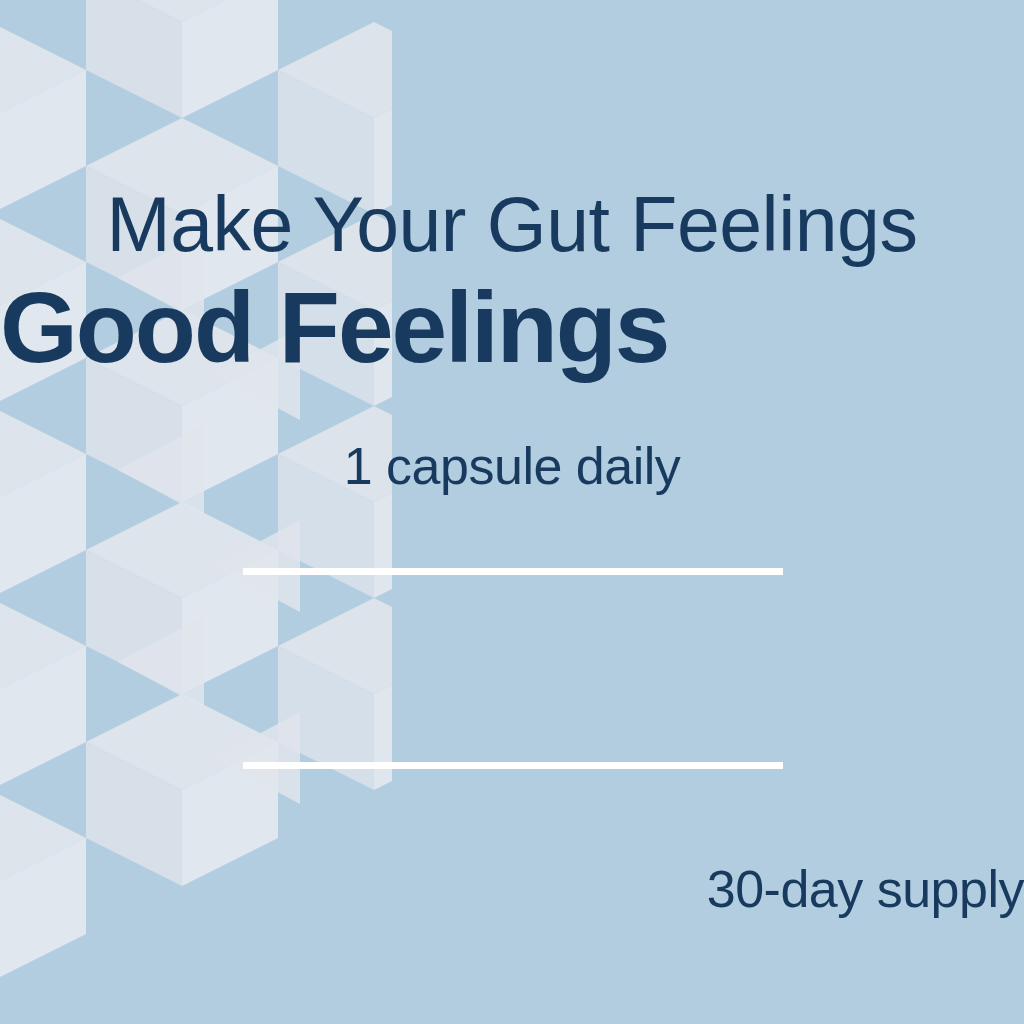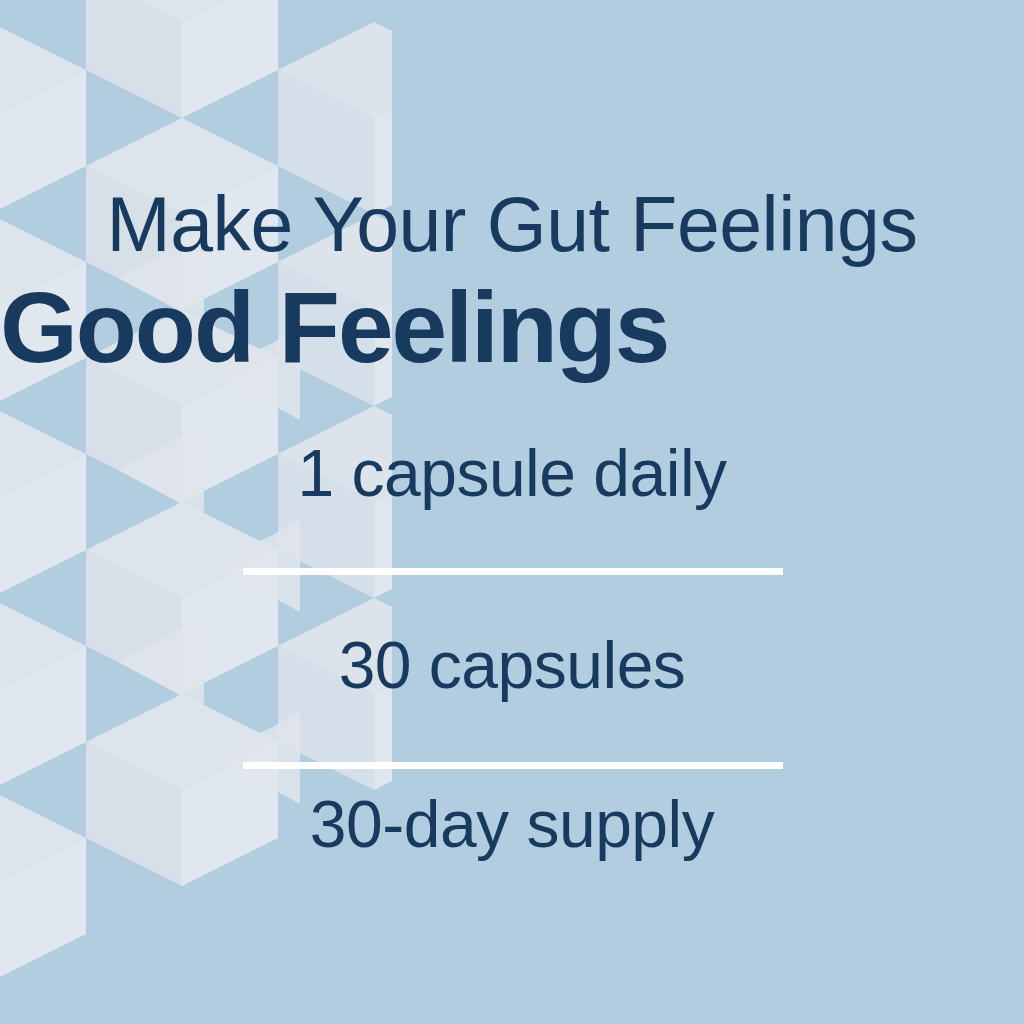--- a/index.html
+++ b/index.html
@@ -69,31 +69,31 @@
     letter-spacing: -2px;
     color: #173a5e;
     white-space: nowrap;
   }
 
   .spec-line {
     position: absolute;
     left: 0;
     width: 1024px;
     text-align: center;
-    font-size: 66px;
+    font-size: 52px;
     font-weight: 400;
     line-height: 1;
     letter-spacing: -0.5px;
     color: #173a5e;
     white-space: nowrap;
   }
 
   .spec-1 { top: 440px; }
   .spec-2 { top: 632px; }
-  .spec-3 { top: 791px; }
+  .spec-3 { top: 863px; text-align: right; }
 
   .divider {
     position: absolute;
     left: 243px;
     width: 540px;
     height: 7px;
     background: #ffffff;
   }
 
   .divider-1 { top: 568px; }
@@ -163,20 +163,19 @@
   <div id="content">
 
     <div class="headline-1">Make Your Gut Feelings</div>
 
     <div class="headline-2">Good Feelings</div>
 
     <div class="spec-line spec-1">1 capsule daily</div>
 
     <div class="divider divider-1"></div>
 
-    <div class="spec-line spec-2">30 capsules</div>
 
     <div class="divider divider-2"></div>
 
     <div class="spec-line spec-3">30-day supply</div>
 
   </div>
 </div>
 
 </body></html>

